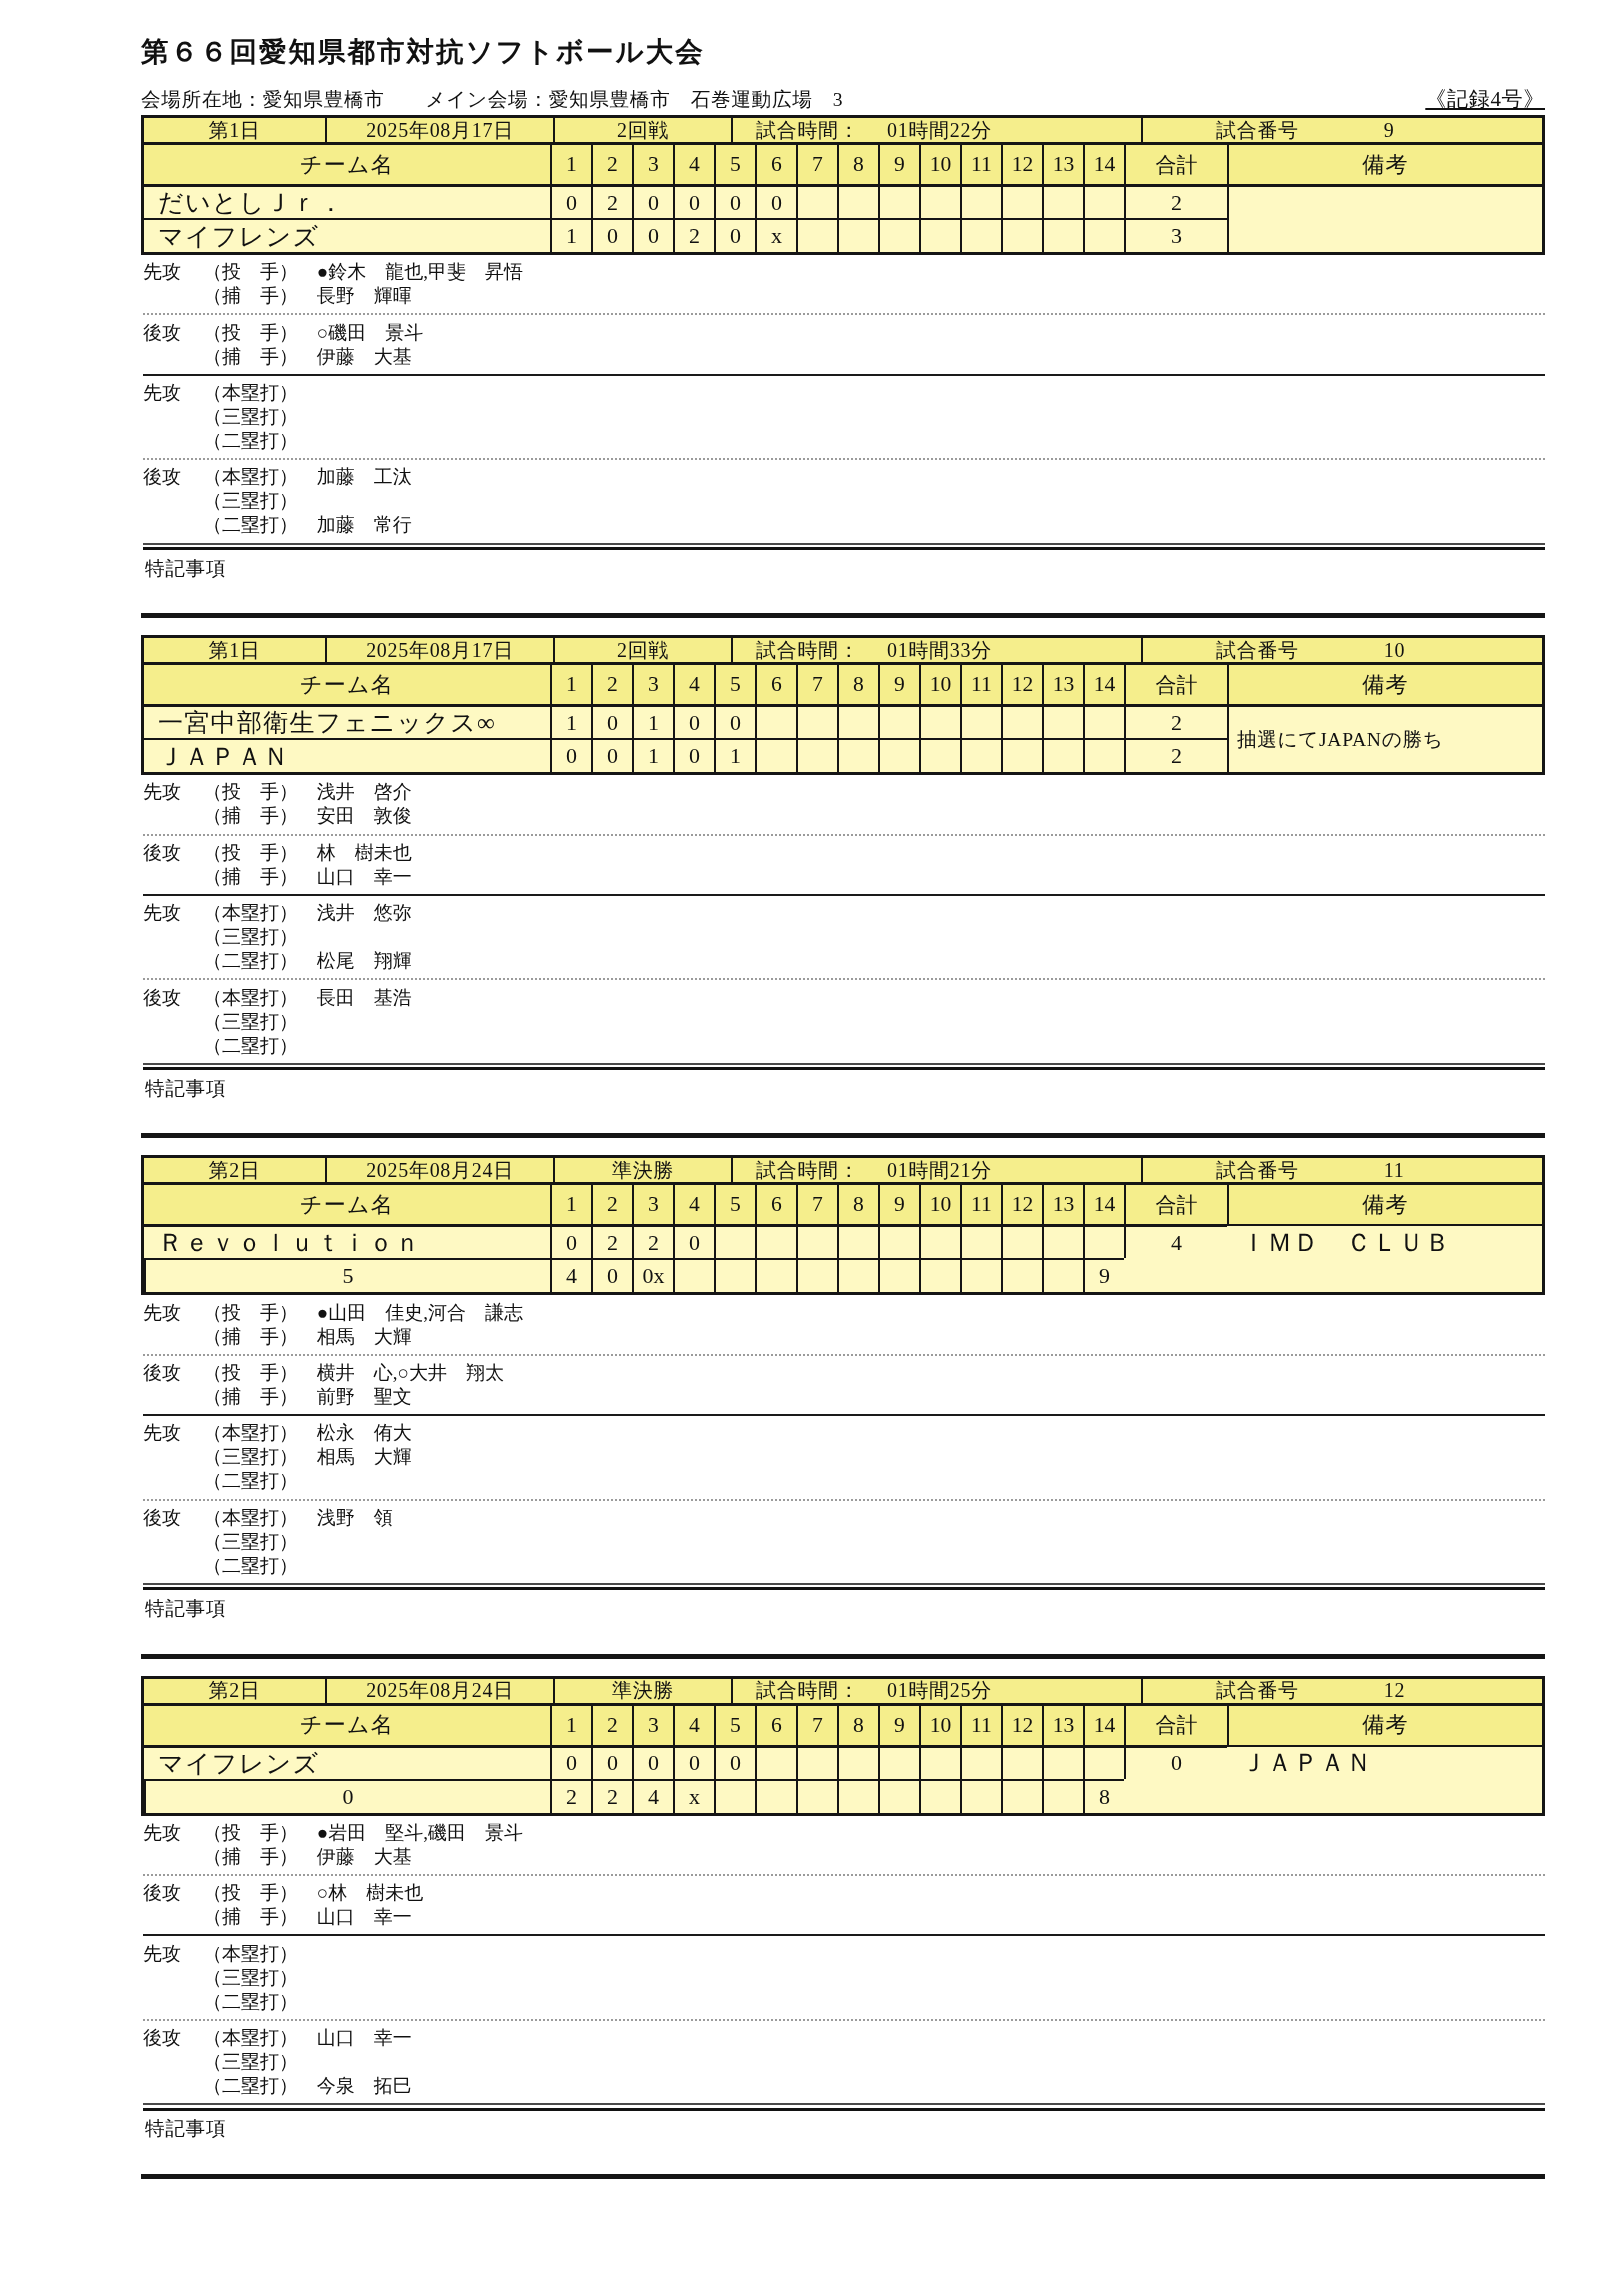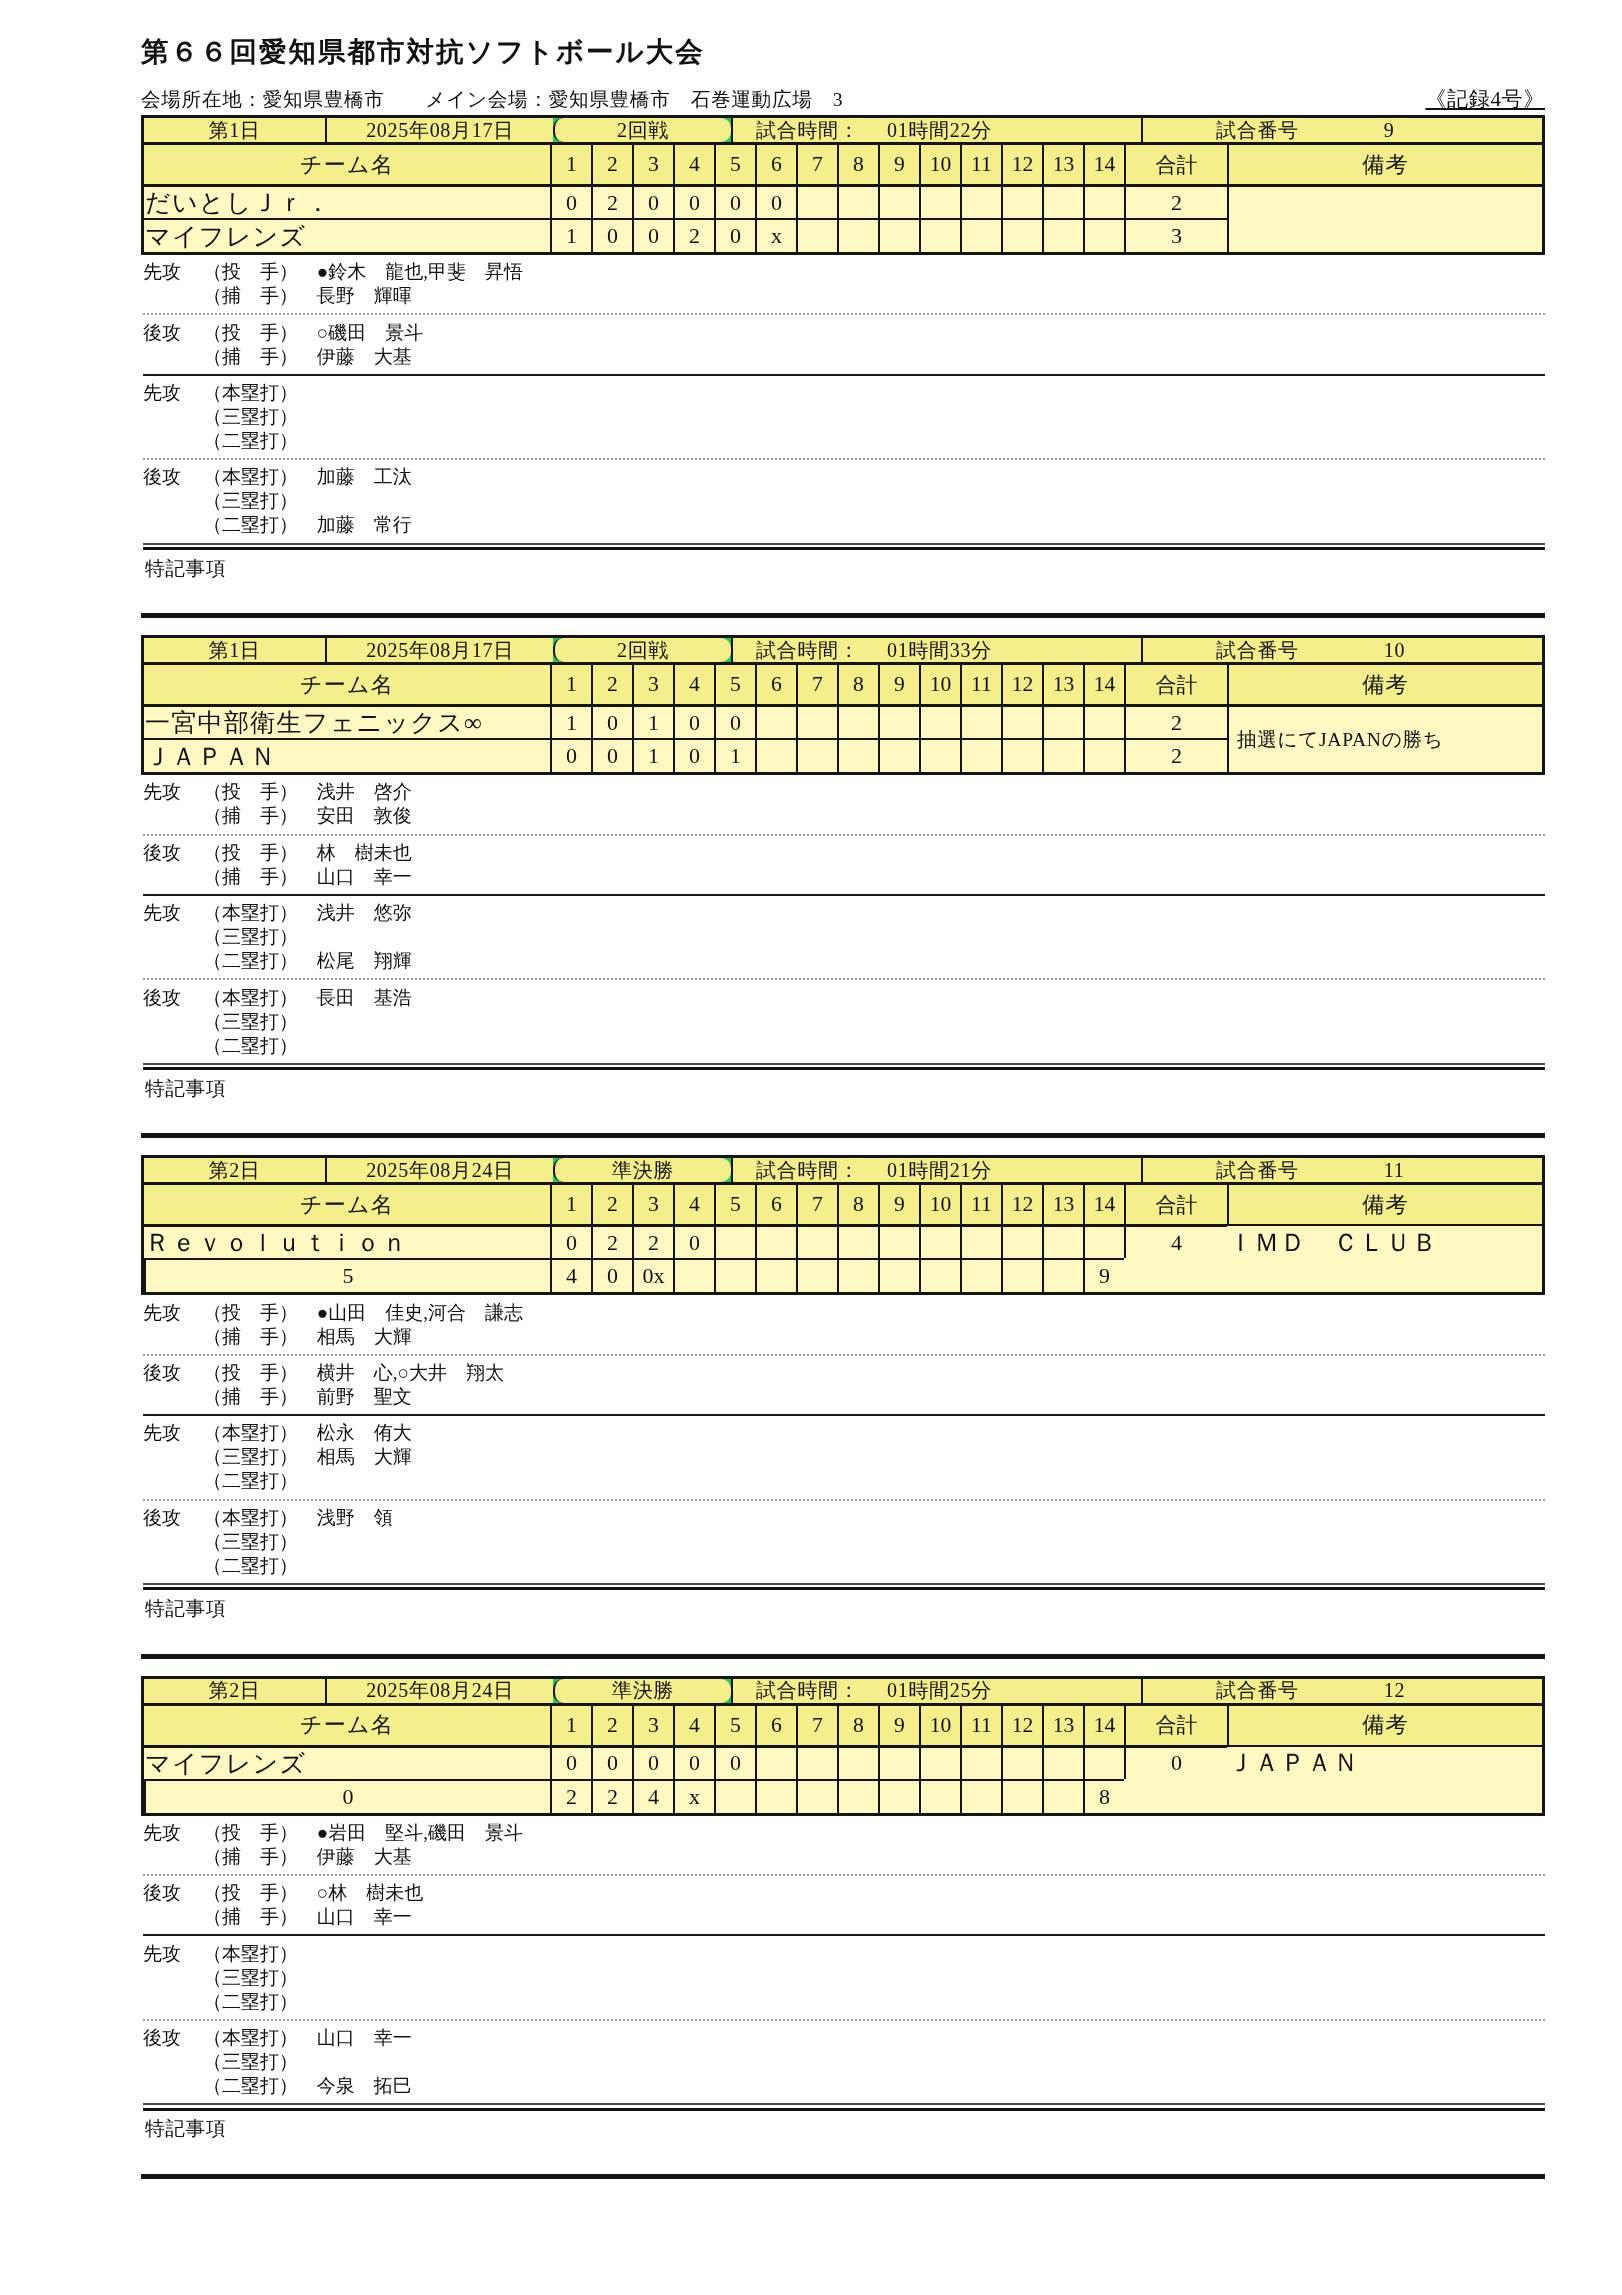--- a/index.html
+++ b/index.html
@@ -19,42 +19,42 @@
   #games-host{position:absolute;left:141px;top:115px;width:1404px;}
 
   .block{margin-bottom:17px;border-bottom:5.2px solid #151515;}
   
   .hrow{display:flex;height:30px;border:3.3px solid #151515;box-sizing:border-box;background:#22c55e;}
   .hc{box-sizing:border-box;height:100%;display:flex;align-items:center;justify-content:center;
       font-size:20px;border-left:2.6px solid #151515;background:#F5EE8C;letter-spacing:0.7px;}
   .hc:first-child{border-left:none;}
   .c-day{width:181px;}
   .c-date{width:228px;}
-  .c-round{width:178px;border-radius:10px;}
+  .c-round{width:178px;}
   .c-time{width:410px;justify-content:flex-start;padding-left:23px;}
   .c-time .tval{margin-left:27.5px;}
   .c-no{flex:1;justify-content:flex-start;padding-left:73px;}
   .c-no .nval{margin-left:85px;}
 
   
   .sgrid{
     display:grid;
     grid-template-columns:406px repeat(14,41px) 103px 1fr;
     grid-template-rows:39px 34px 34px;
     border:3.3px solid #151515;border-top:none;box-sizing:border-box;background:#fef9c3;
   }
   .g{box-sizing:border-box;display:flex;align-items:center;justify-content:center;
      border-left:2.6px solid #151515;border-top:2.6px solid #151515;overflow:hidden;}
   .yh{background:#F5EE8C;border-top:none;}
   .tnh{border-left:none;font-size:22px;letter-spacing:1.3px;}
   .ih{font-size:21.6px;}
   .th{font-size:21px;}
   .rh{font-size:22px;letter-spacing:1.3px;}
   .r1{border-top:3.9px solid #151515;}
-  .tn{border-left:none;justify-content:flex-start;padding-left:1px;font-size:25px;letter-spacing:1.3px;white-space:nowrap;}
+  .tn{border-left:none;justify-content:flex-start;padding-left:14px;font-size:25px;letter-spacing:1.3px;white-space:nowrap;}
   .iv,.tt{font-size:22px;}
   .rk{grid-row:span 2;justify-content:flex-start;padding-left:7.9px;font-size:19.6px;letter-spacing:0.7px;}
 
   
   .details{padding-left:2px;font-size:19px;}
   .dgroup{padding:5.2px 0;}
   .dline{display:flex;line-height:24px;white-space:nowrap;}
   .att{width:60px;flex:none;}
   .lbl{width:98px;flex:none;}
   .nm{margin-left:15.7px;}

